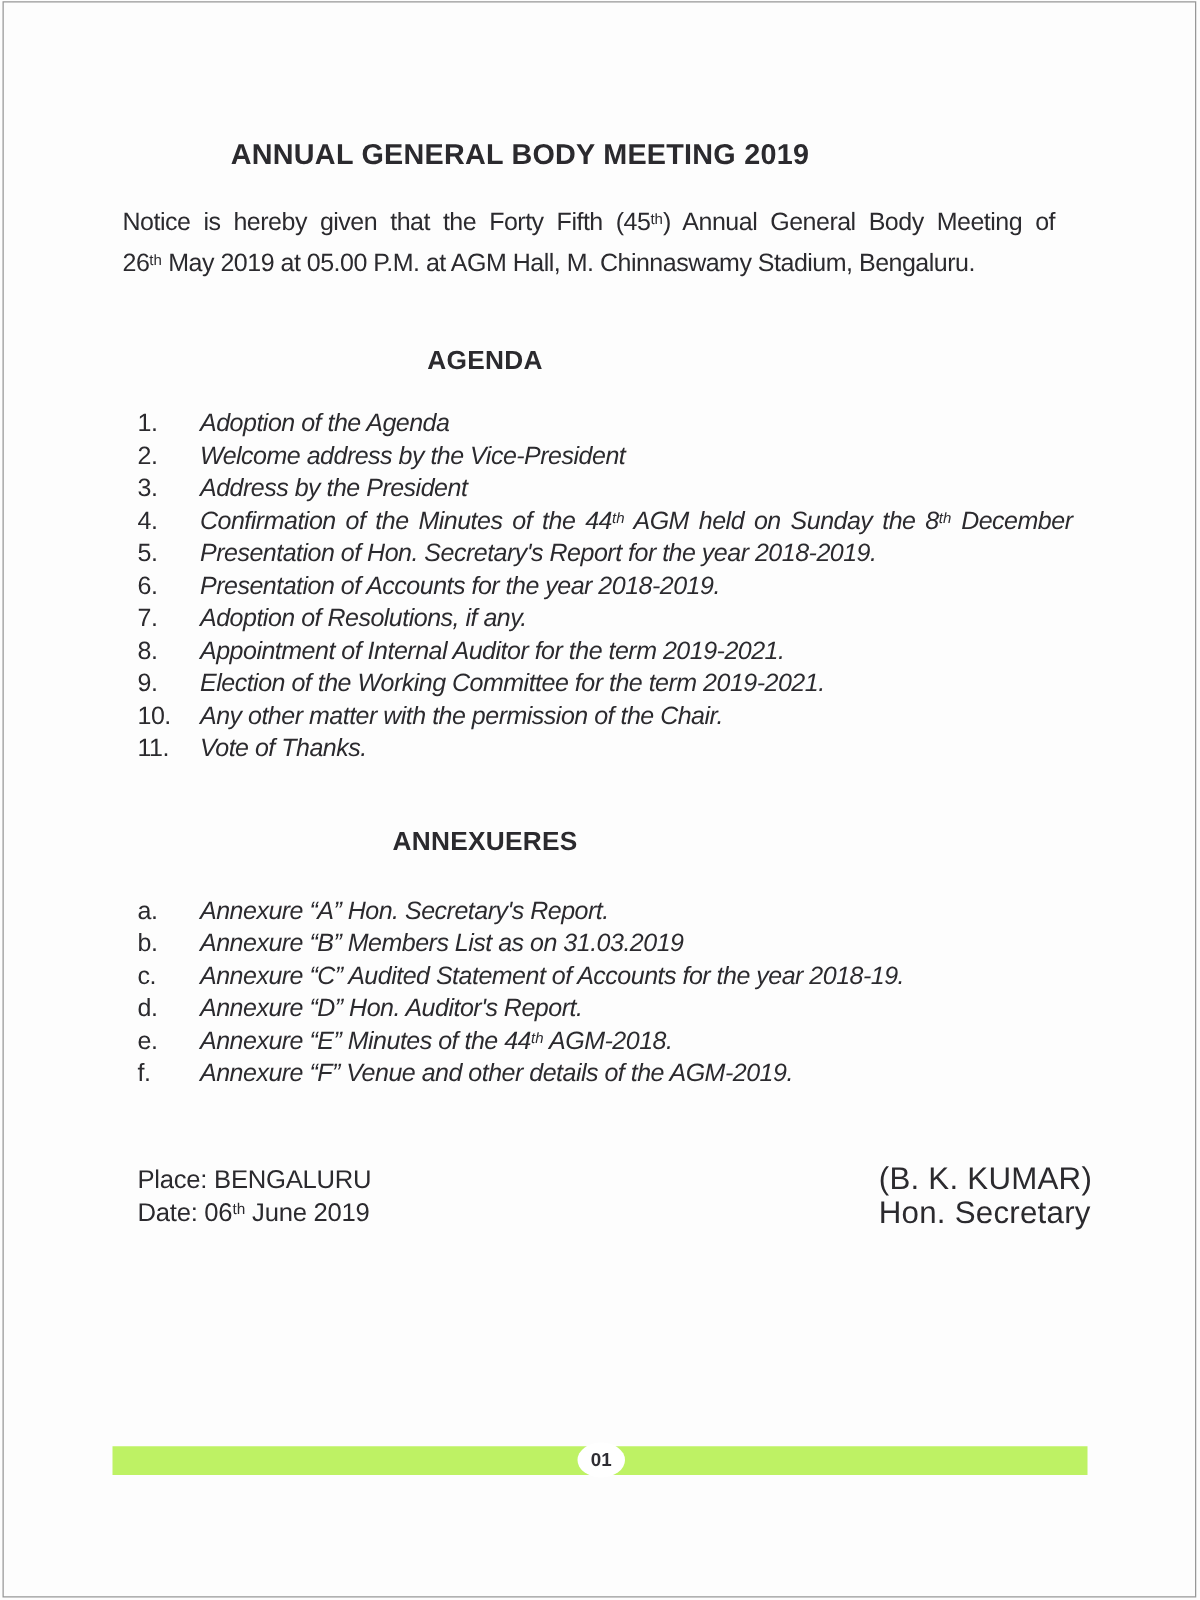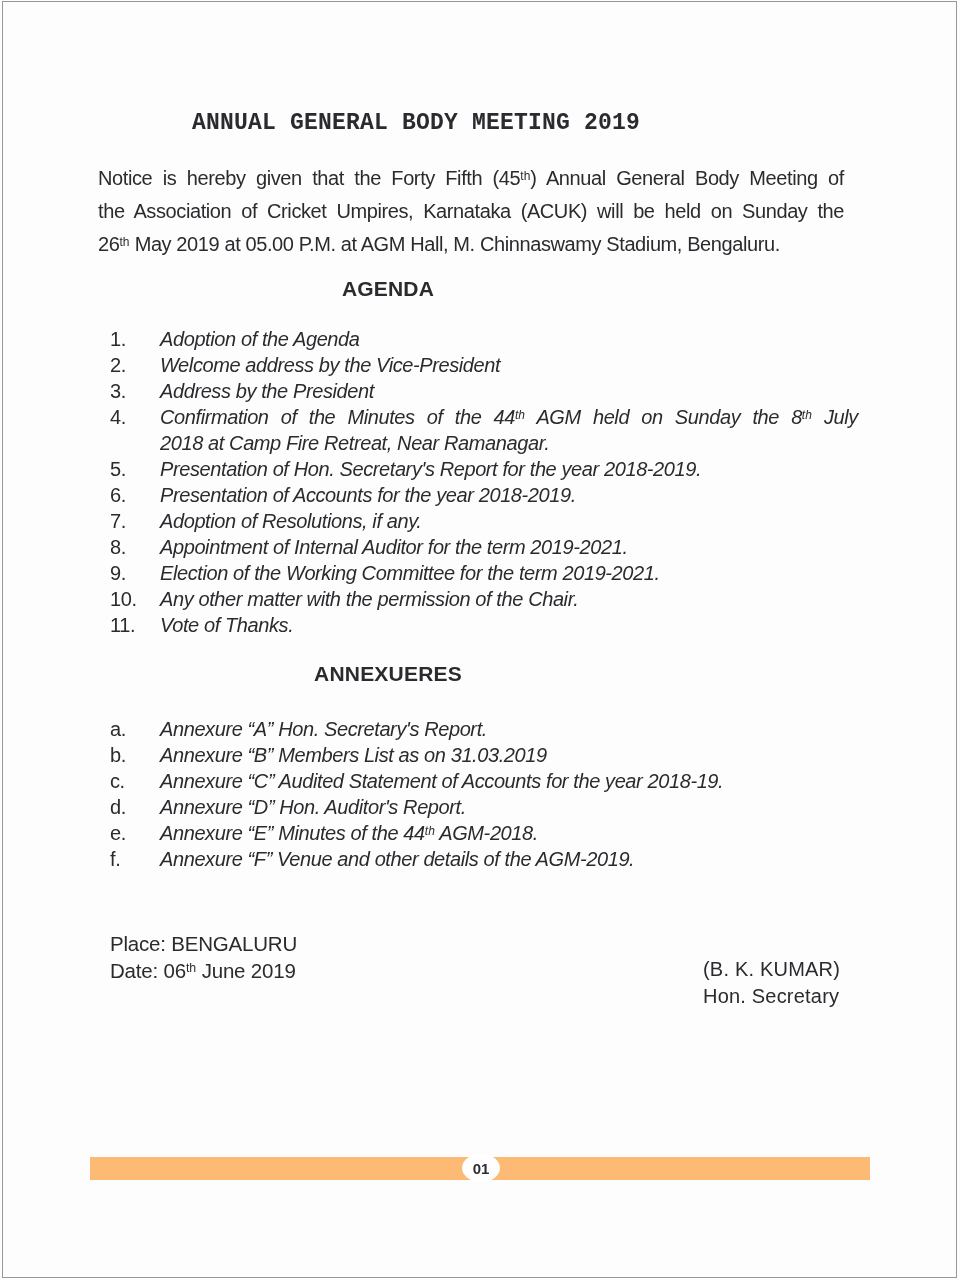--- a/index.html
+++ b/index.html
@@ -13,21 +13,20 @@
   }
   .frame {
     position: absolute; left: 2px; top: 1px; right: 3px; bottom: 2px;
     border: 1px solid #979797;
     pointer-events: none;
   }
   .doc-title {
     position: absolute; top: 110px; left: 0; width: 832px;
     text-align: center; font-weight: bold; font-size: 23px;
     letter-spacing: 0.2px;
-    font-family: Liberation Mono, monospace;
   }
   .notice {
     position: absolute; top: 162px; left: 98px; width: 746px;
     font-size: 20px; line-height: 33px; letter-spacing: -0.4px;
   }
   .jline { text-align: justify; text-align-last: justify; }
   .section-heading {
     position: absolute; left: 0; width: 776px;
     text-align: center; font-weight: bold; font-size: 21px;
     letter-spacing: 0.2px;
@@ -46,44 +45,43 @@
   sup {
     font-size: 60%; line-height: 0; letter-spacing: 0;
     vertical-align: baseline; position: relative; top: -0.45em;
   }
   .closing {
     position: absolute; top: 930px; left: 110px;
     font-size: 20.5px; line-height: 27px; letter-spacing: -0.2px;
   }
   .sign {
     position: absolute; top: 930px; left: 703px;
-    font-size: 20px; line-height: 27px; letter-spacing: 0.2px; margin-top: 26px;
+    font-size: 25px; line-height: 27px; letter-spacing: 0.2px;
   }
   .footer-bar {
     position: absolute; top: 1157px; left: 90px;
-    width: 780px; height: 23px; background: #fdba74;
+    width: 780px; height: 23px; background: #bef264;
   }
   .badge {
     position: absolute; left: 372px; top: -3px;
     width: 38px; height: 28px;
     background: #ffffff; border-radius: 50%;
     display: flex; align-items: center; justify-content: center;
     font-weight: bold; font-size: 15px; color: #2e2d33;
   }
 </style>
 </head>
 <body>
 
 <div class="frame"></div>
 
 <div class="doc-title">ANNUAL GENERAL BODY MEETING 2019</div>
 
 <div class="notice">
   <div class="jline"><span>Notice is hereby given that the Forty Fifth (45</span><sup>th</sup><span>) Annual General Body Meeting of</span></div>
-  <div class="jline"><span>the Association of Cricket Umpires, Karnataka (ACUK) will be held on Sunday the</span></div>
   <div><span>26</span><sup>th</sup><span> May 2019 at 05.00 P.M. at AGM Hall, M. Chinnaswamy Stadium, Bengaluru.</span></div>
 </div>
 
 <div id="agenda-heading" class="section-heading">AGENDA</div>
 
 <div id="agenda-list" class="list">
     <div class="row">
       <div class="lab">1.</div>
       <div class="itxt">
         <div><span>Adoption of the Agenda</span></div>
@@ -97,22 +95,21 @@
     </div>
     <div class="row">
       <div class="lab">3.</div>
       <div class="itxt">
         <div><span>Address by the President</span></div>
       </div>
     </div>
     <div class="row">
       <div class="lab">4.</div>
       <div class="itxt">
-        <div class="jline"><span>Confirmation of the Minutes of the 44</span><sup>th</sup><span> AGM held on Sunday the 8</span><sup>th</sup><span> July</span></div>
-        <div><span>2018 at Camp Fire Retreat, Near Ramanagar.</span></div>
+        <div class="jline"><span>Confirmation of the Minutes of the 44</span><sup>th</sup><span> AGM held on Sunday the 8</span><sup>th</sup><span> December</span></div>
       </div>
     </div>
     <div class="row">
       <div class="lab">5.</div>
       <div class="itxt">
         <div><span>Presentation of Hon. Secretary's Report for the year 2018-2019.</span></div>
       </div>
     </div>
     <div class="row">
       <div class="lab">6.</div>

